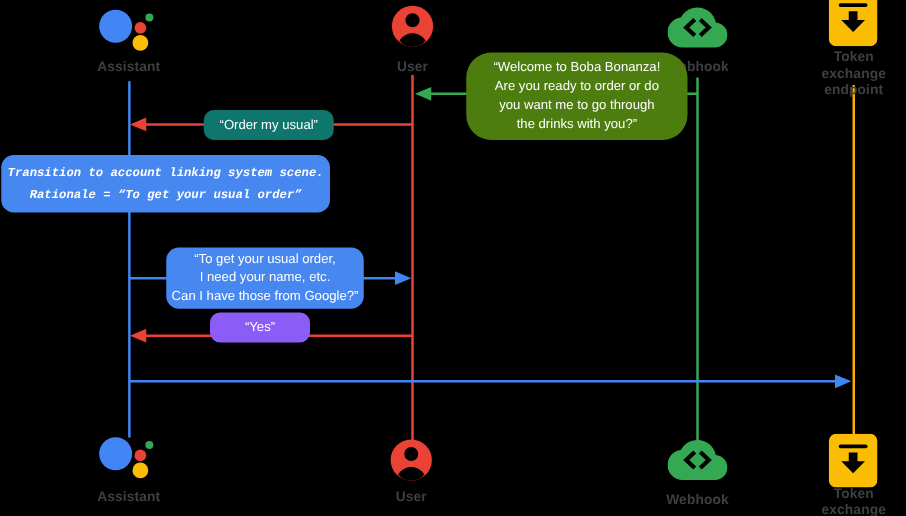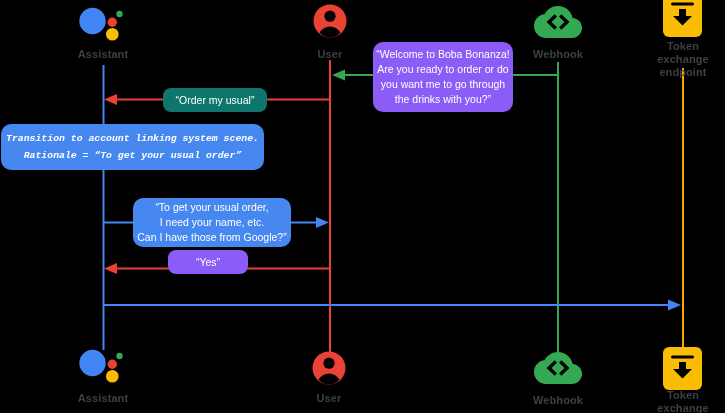--- a/index.html
+++ b/index.html
@@ -13,21 +13,21 @@
     position:absolute;z-index:2;text-align:center;color:#3C4043;
     font-size:11px;font-weight:700;line-height:13px;white-space:pre-line;
     letter-spacing:0.1px;
   }
   .msg{
     position:absolute;z-index:3;display:flex;align-items:center;justify-content:center;
     color:#fff;text-align:center;white-space:pre-line;box-sizing:border-box;
   }
   .msg.sans{font-size:10.5px;line-height:15px;font-weight:500;}
   .msg.mono{font-family:"Liberation Mono","DejaVu Sans Mono",monospace;font-style:italic;font-size:9.8px;font-weight:700;}
-  .green-box{left:373px;top:42px;width:140px;height:70px;background:#8b5cf6;border-radius:10px;}
+  .green-box{left:373px;top:42px;width:177px;height:70px;background:#4d7c0f;border-radius:20px;}
   .red-box-order{left:163px;top:88px;width:104px;height:24px;background:#0f766e;border-radius:8px;}
   .blue-note{left:1px;top:124px;width:263px;height:46px;background:#4687F0;border-radius:10px;line-height:17px;}
   .blue-speech{left:133px;top:198px;width:158px;height:49px;background:#4687F0;border-radius:10px;}
   .red-box-yes{left:168px;top:250px;width:80px;height:24px;background:#8b5cf6;border-radius:8px;}
   .blue-request{left:268px;top:289px;width:249px;height:32px;background:#4687F0;border-radius:10px;line-height:15px;}
 </style>
 </head>
 <body>
 
 <div class="canvas">

